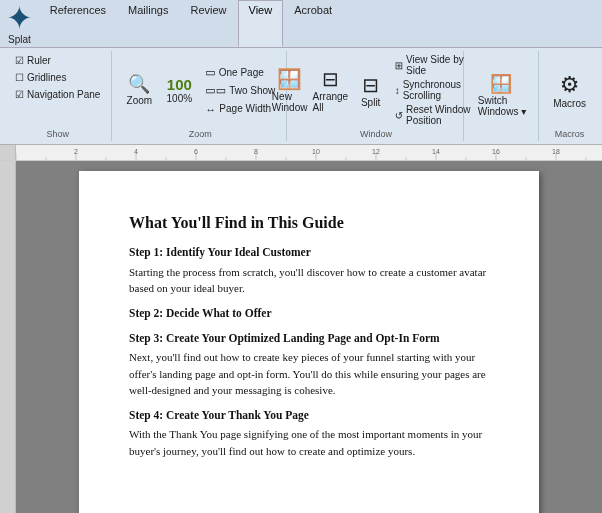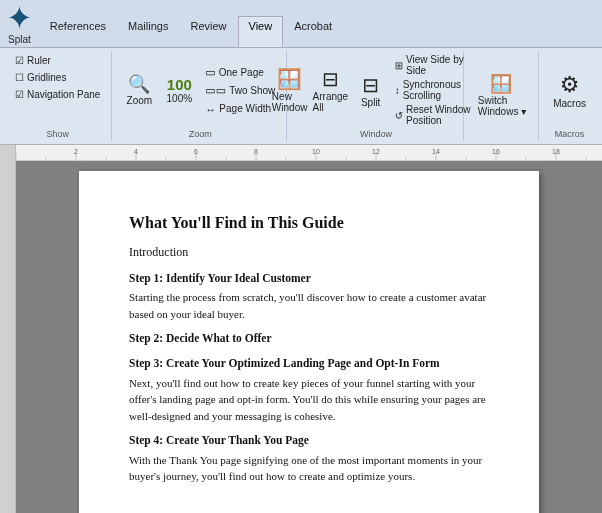--- a/index.html
+++ b/index.html
@@ -9,21 +9,20 @@
     .ribbon { background: #dce6f1; border-bottom: 1px solid #b0b0b0; }
 
     .ribbon-tabs { display: flex; background: #d0dcea; border-bottom: 1px solid #aab; }
     .ribbon-tab {
       padding: 3px 10px;
       font-size: 11px;
       cursor: pointer;
       border: 1px solid transparent;
       border-bottom: none;
       color: #222;
-      margin-top: 16px;
     }
     .ribbon-tab.active {
       background: #dce6f1;
       border-color: #aab;
       border-bottom: 1px solid #dce6f1;
       color: #000;
     }
 
     .ribbon-content { display: flex; padding: 3px 4px; align-items: stretch; gap: 2px; }
 
@@ -286,21 +285,20 @@
   </div>
 </div>
 
 <div class="doc-area">
   <div class="left-margin"></div>
   <div class="doc-scroll">
     <div class="page">
 
       <div class="page-title">What You'll Find in This Guide</div>
 
-      <div class="section-heading">Introduction</div>
 
       <div class="step-heading">Step 1: Identify Your Ideal Customer</div>
       <div class="step-body">Starting the process from scratch, you'll discover how to create a customer avatar based on your ideal buyer.</div>
 
       <div class="step-heading">Step 2: Decide What to Offer</div>
 
       <div class="step-heading">Step 3: Create Your Optimized Landing Page and Opt-In Form</div>
       <div class="step-body">Next, you'll find out how to create key pieces of your funnel starting with your offer's landing page and opt-in form. You'll do this while ensuring your pages are well-designed and your messaging is cohesive.</div>
 
       <div class="step-heading">Step 4: Create Your Thank You Page</div>

